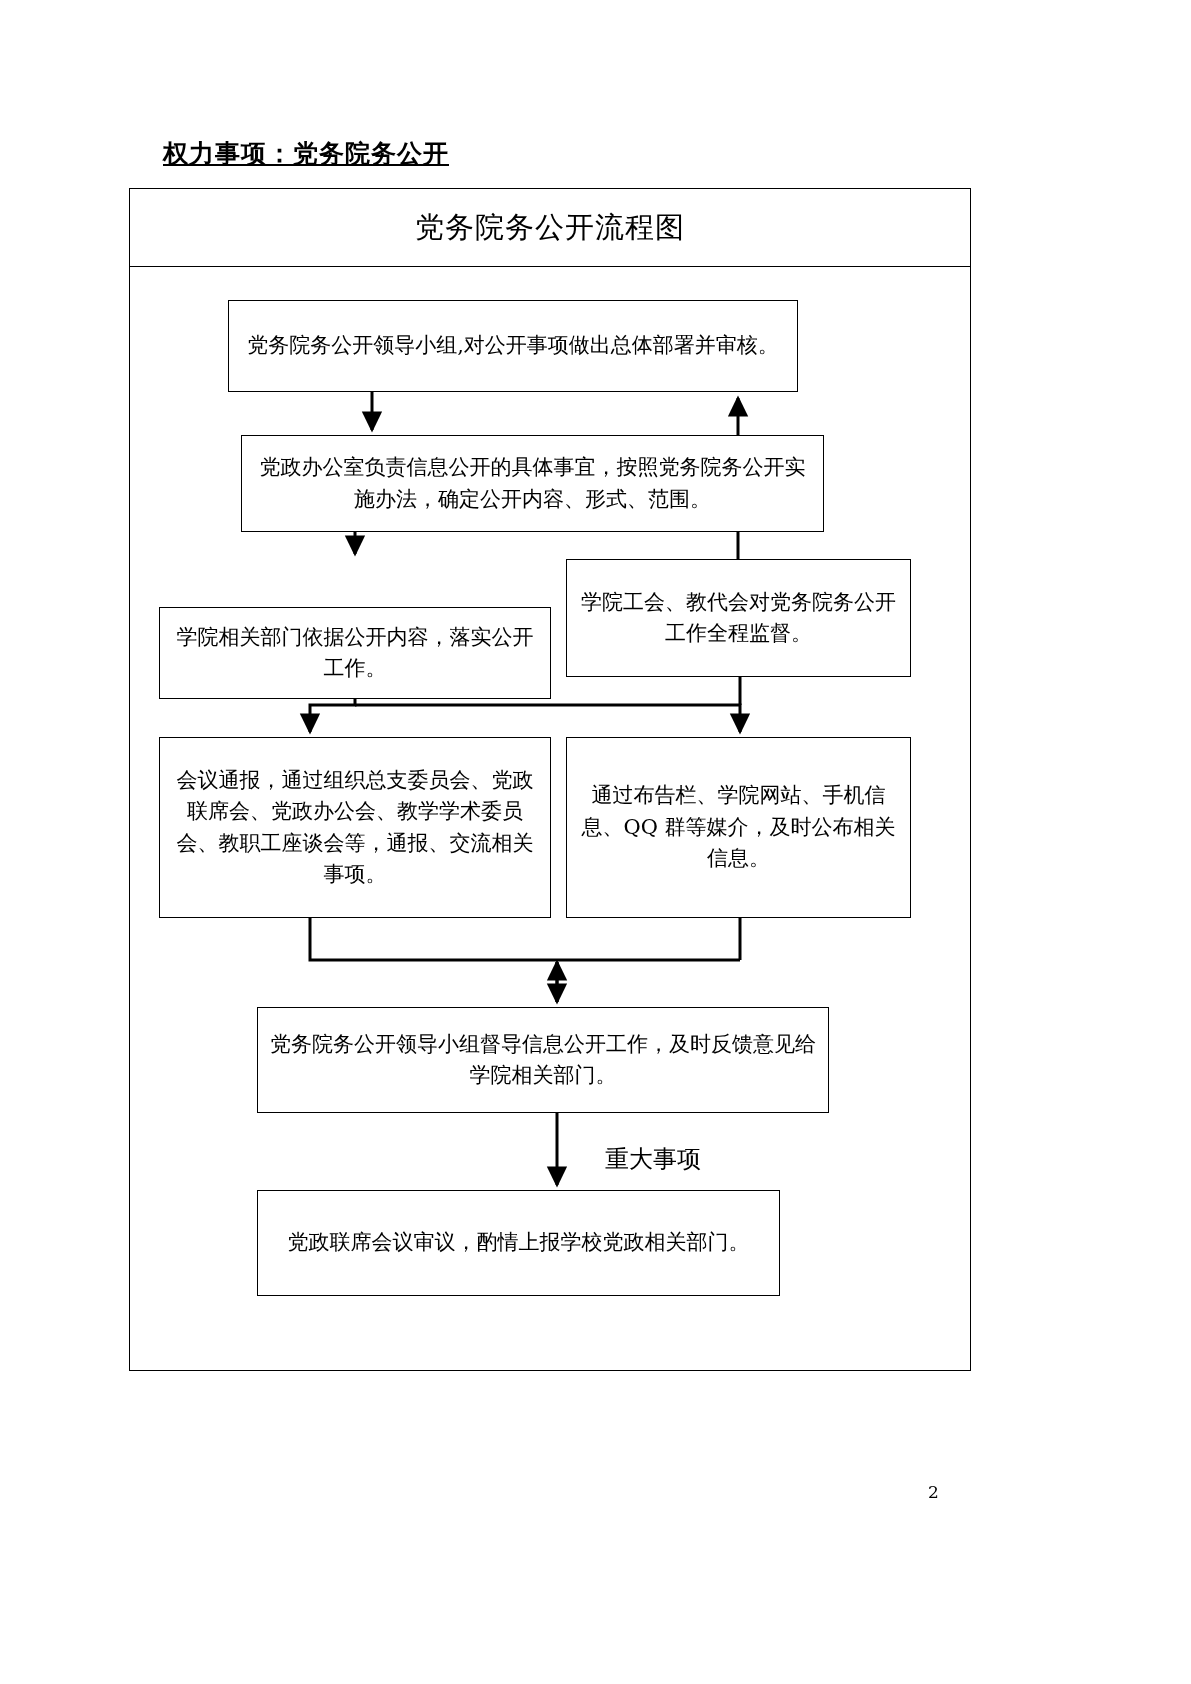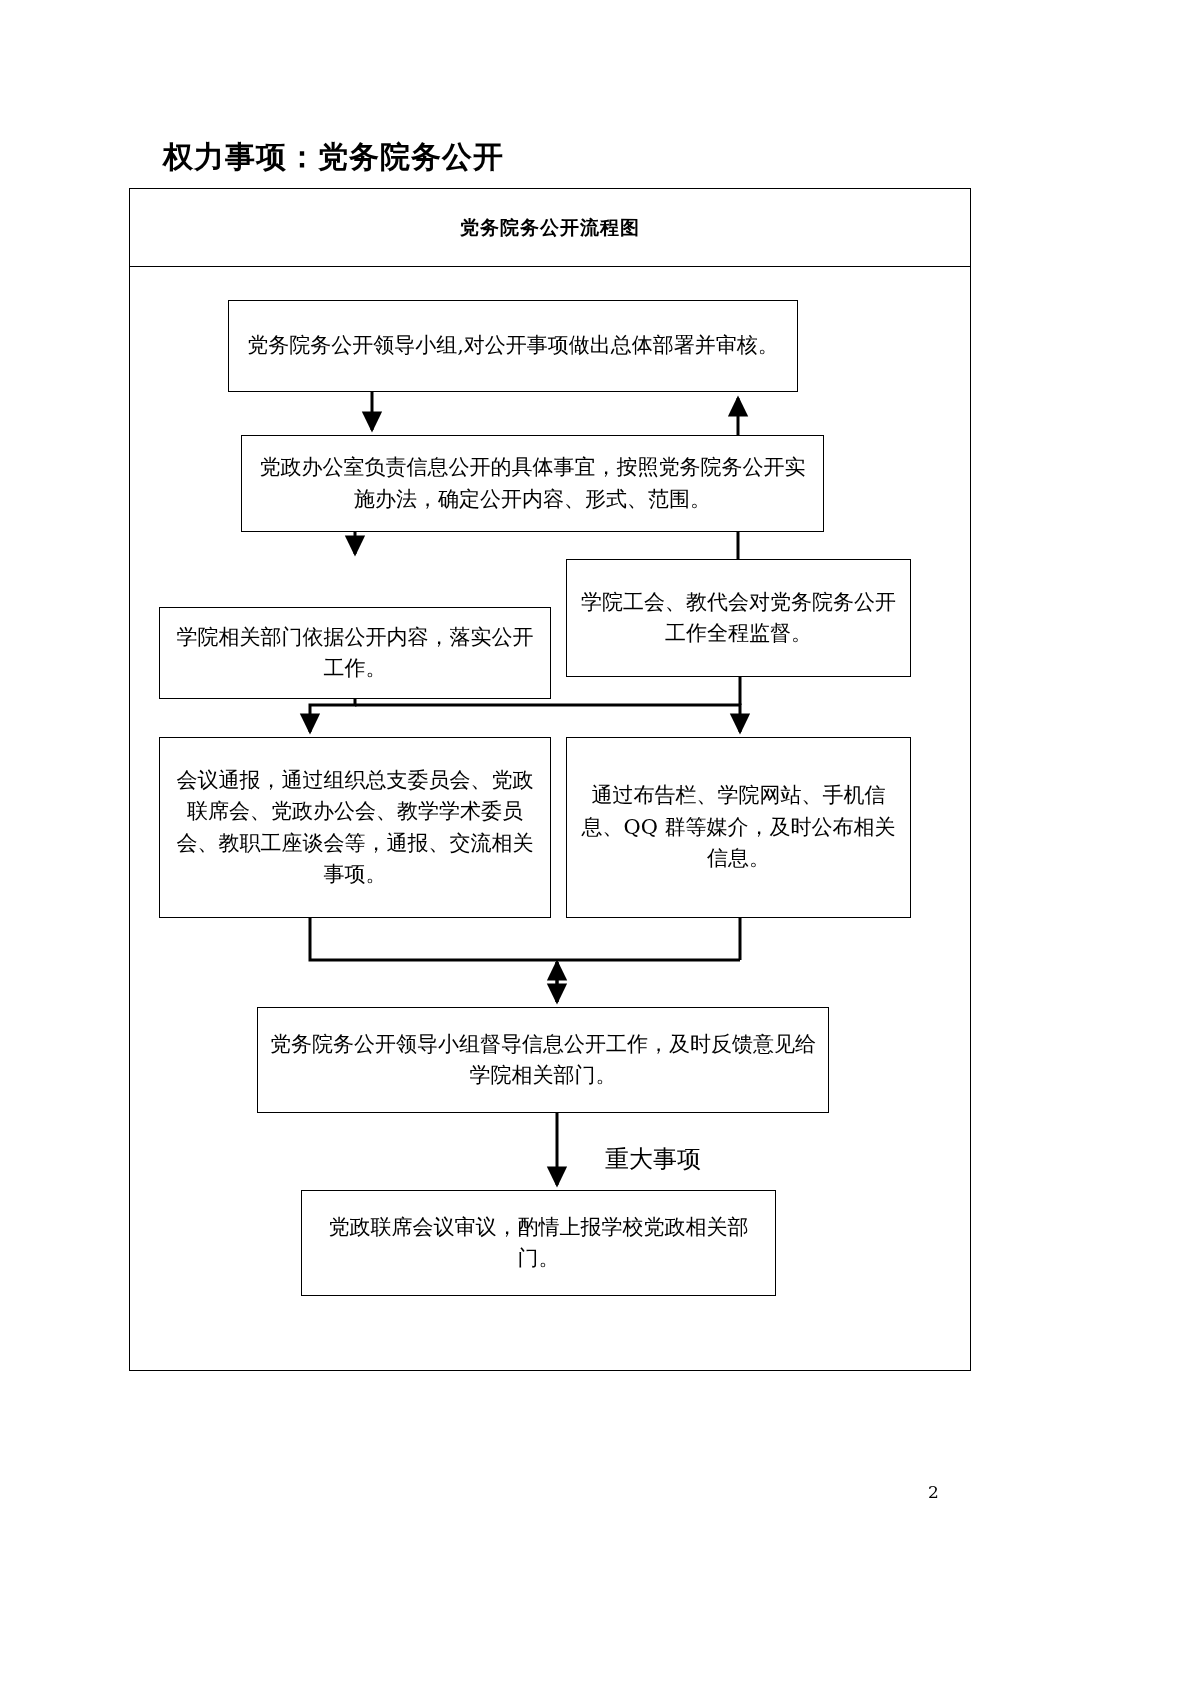--- a/index.html
+++ b/index.html
@@ -13,24 +13,25 @@
     position: relative;
     font-family: "DejaVu Serif", "Liberation Serif", serif;
     color: #000000;
     overflow: hidden;
   }
 
   .page-title {
     position: absolute;
     left: 163px;
     top: 137px;
-    font-size: 30px;
+    font-size: 25px;
     font-weight: bold;
     letter-spacing: 1px;
     white-space: nowrap;
+    text-decoration: underline;
   }
 
   .chart-frame {
     position: absolute;
     left: 129px;
     top: 188px;
     width: 842px;
     height: 1183px;
     border: 1.5px solid #000;
     box-sizing: border-box;
@@ -42,22 +43,22 @@
     top: 0;
     width: 100%;
     height: 78px;
     border-bottom: 1.5px solid #000;
     box-sizing: border-box;
     display: flex;
     align-items: center;
     justify-content: center;
   }
   .chart-header-text {
-    font-size: 19px;
-    font-weight: bold;
+    font-size: 29px;
+    font-weight: normal;
     letter-spacing: 1px;
   }
 
   .node {
     position: absolute;
     border: 1.5px solid #000;
     box-sizing: border-box;
     display: flex;
     align-items: center;
     justify-content: flex-end;
@@ -70,21 +71,21 @@
   .node-inner { width: 100%; }
 
   
   #node-leadgroup      { left: 228px; top: 300px;  width: 570px; height: 92px; }
   #node-office         { left: 228px; top: 435px;  width: 583px; height: 97px; margin-left: 13px; }
   #node-departments    { left: 159px; top: 559px;  width: 392px; height: 92px; margin-top: 48px; }
   #node-supervision    { left: 566px; top: 559px;  width: 345px; height: 118px; }
   #node-meeting        { left: 159px; top: 737px;  width: 392px; height: 181px; }
   #node-media          { left: 566px; top: 737px;  width: 345px; height: 181px; }
   #node-guidance       { left: 257px; top: 1007px; width: 572px; height: 106px; }
-  #node-joint          { left: 257px; top: 1190px; width: 475px; height: 106px; margin-left: 44px; }
+  #node-joint          { left: 257px; top: 1190px; width: 523px; height: 106px; }
 
   .edge-label {
     position: absolute;
     font-size: 24px;
     white-space: nowrap;
   }
   #label-major { left: 605px; top: 1143px; }
 
   .page-number {
     position: absolute;

